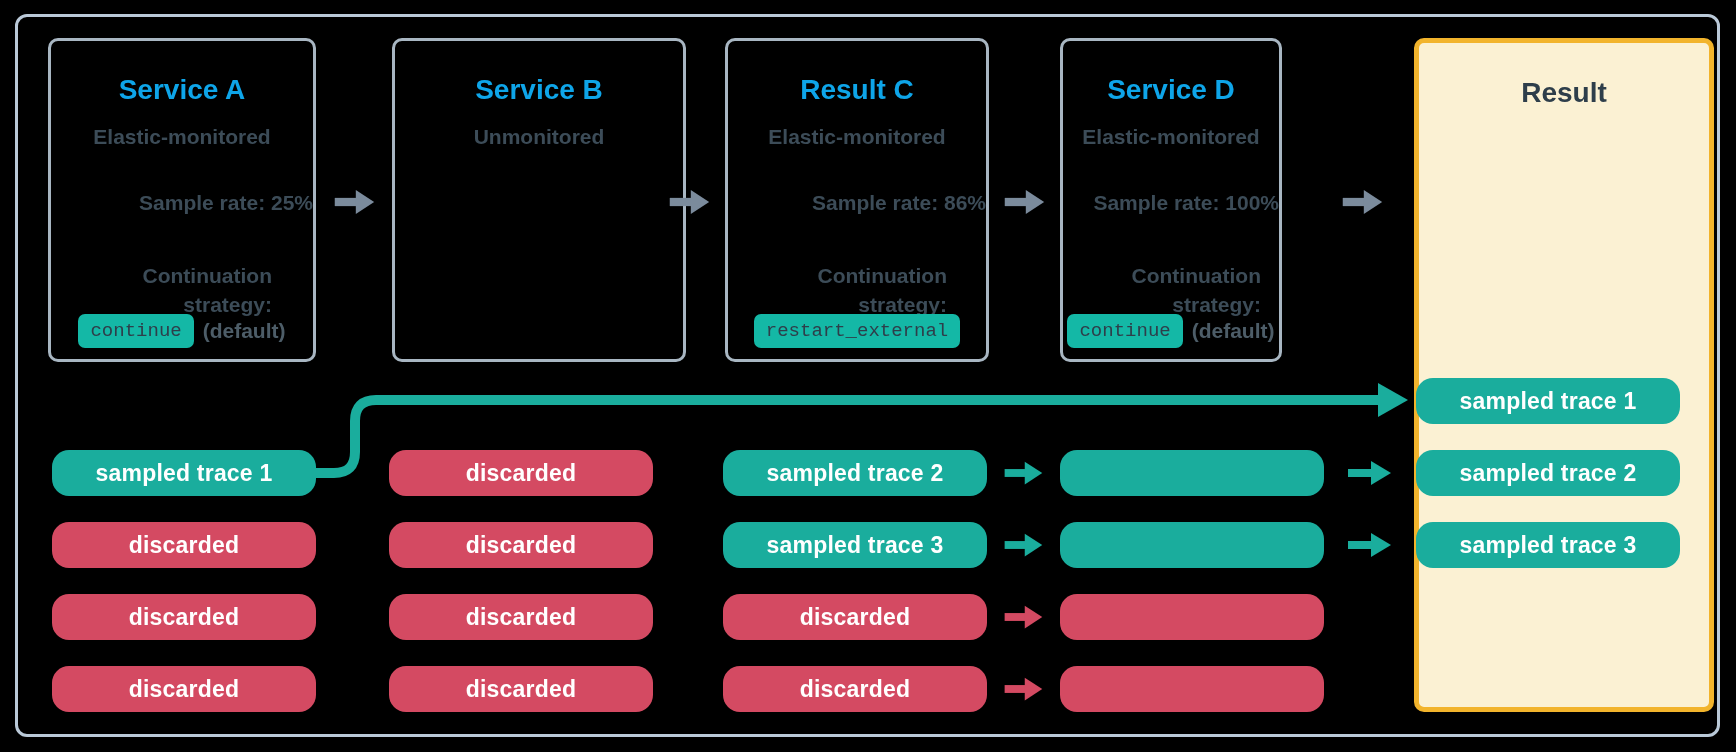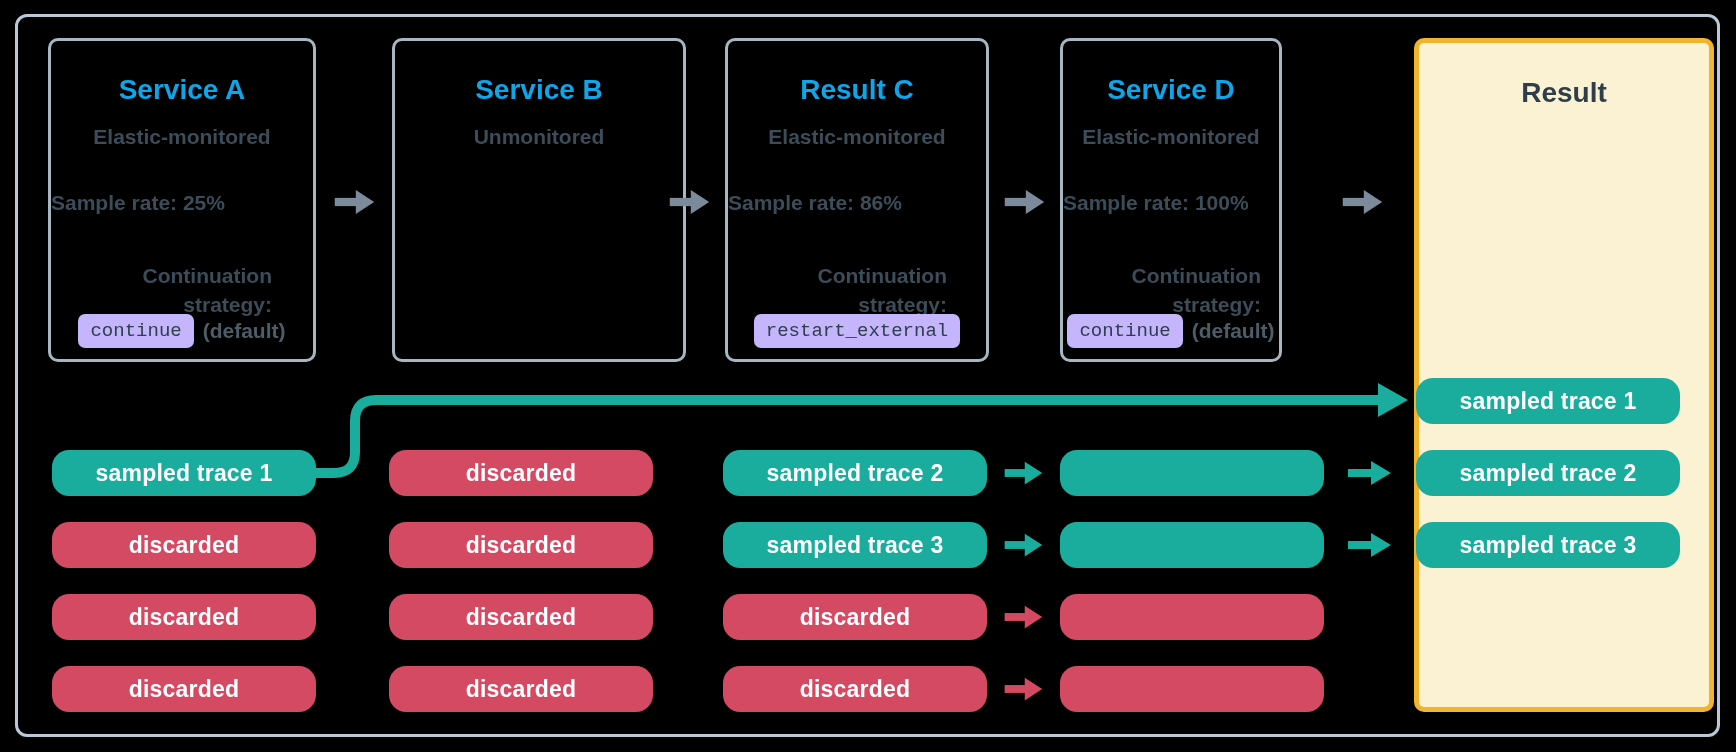--- a/index.html
+++ b/index.html
@@ -9,26 +9,26 @@
          border:3px solid #bac9d8;border-radius:12px;z-index:0;}
   .sbox{position:absolute;top:38px;height:324px;border:3px solid #a8b6c2;border-radius:10px;
         box-sizing:border-box;z-index:1;}
   .rbox{position:absolute;top:38px;left:1398px;width:300px;height:674px;box-sizing:border-box;
         background:#fbf1d3;border:5px solid #f2b42c;border-radius:10px;z-index:1;margin-left:16px;}
   .sb-title{position:absolute;left:0;width:100%;top:32px;height:34px;line-height:34px;
             text-align:center;font-size:28px;font-weight:700;color:#0ea5e9;}
   .sb-sub{position:absolute;left:0;width:100%;top:82px;height:28px;line-height:28px;
           text-align:center;font-size:21px;font-weight:600;color:#3c4c58;}
   .sb-rate{position:absolute;left:0;width:100%;top:148px;height:28px;line-height:28px;
-           text-align:left;font-size:21px;font-weight:600;color:#3c4c58;}
+           text-align:right;font-size:21px;font-weight:600;color:#3c4c58;}
   .sb-cont{position:absolute;left:50%;transform:translateX(-50%);width:180px;top:220px;
            line-height:29px;text-align:right;font-size:21px;font-weight:600;color:#3c4c58;}
   .sb-chiprow{position:absolute;left:0;width:100%;top:271px;height:38px;
               display:flex;align-items:center;justify-content:center;gap:9px;}
-  .chip{display:inline-block;background:#c4b5fd;color:#2e3e4a;border-radius:7px;
+  .chip{display:inline-block;background:#14b8a6;color:#2e3e4a;border-radius:7px;
         font-family:"Liberation Mono","DejaVu Sans Mono",monospace;font-size:19px;
         line-height:34px;padding:0 12px;white-space:nowrap;}
   .chip-suffix{font-size:21px;font-weight:600;color:#4d5d68;white-space:nowrap;}
   .rb-title{position:absolute;left:0;width:100%;top:32px;height:36px;line-height:36px;
             text-align:center;font-size:28px;font-weight:700;color:#2e3e4a;}
   .trace-bar{position:absolute;height:46px;border-radius:17px;z-index:3;
              display:flex;align-items:center;justify-content:center;
              color:#fff;font-size:23px;font-weight:600;letter-spacing:.2px;}
   .arrow{position:absolute;z-index:4;}
   .arrow svg{display:block;width:100%;height:100%;}

